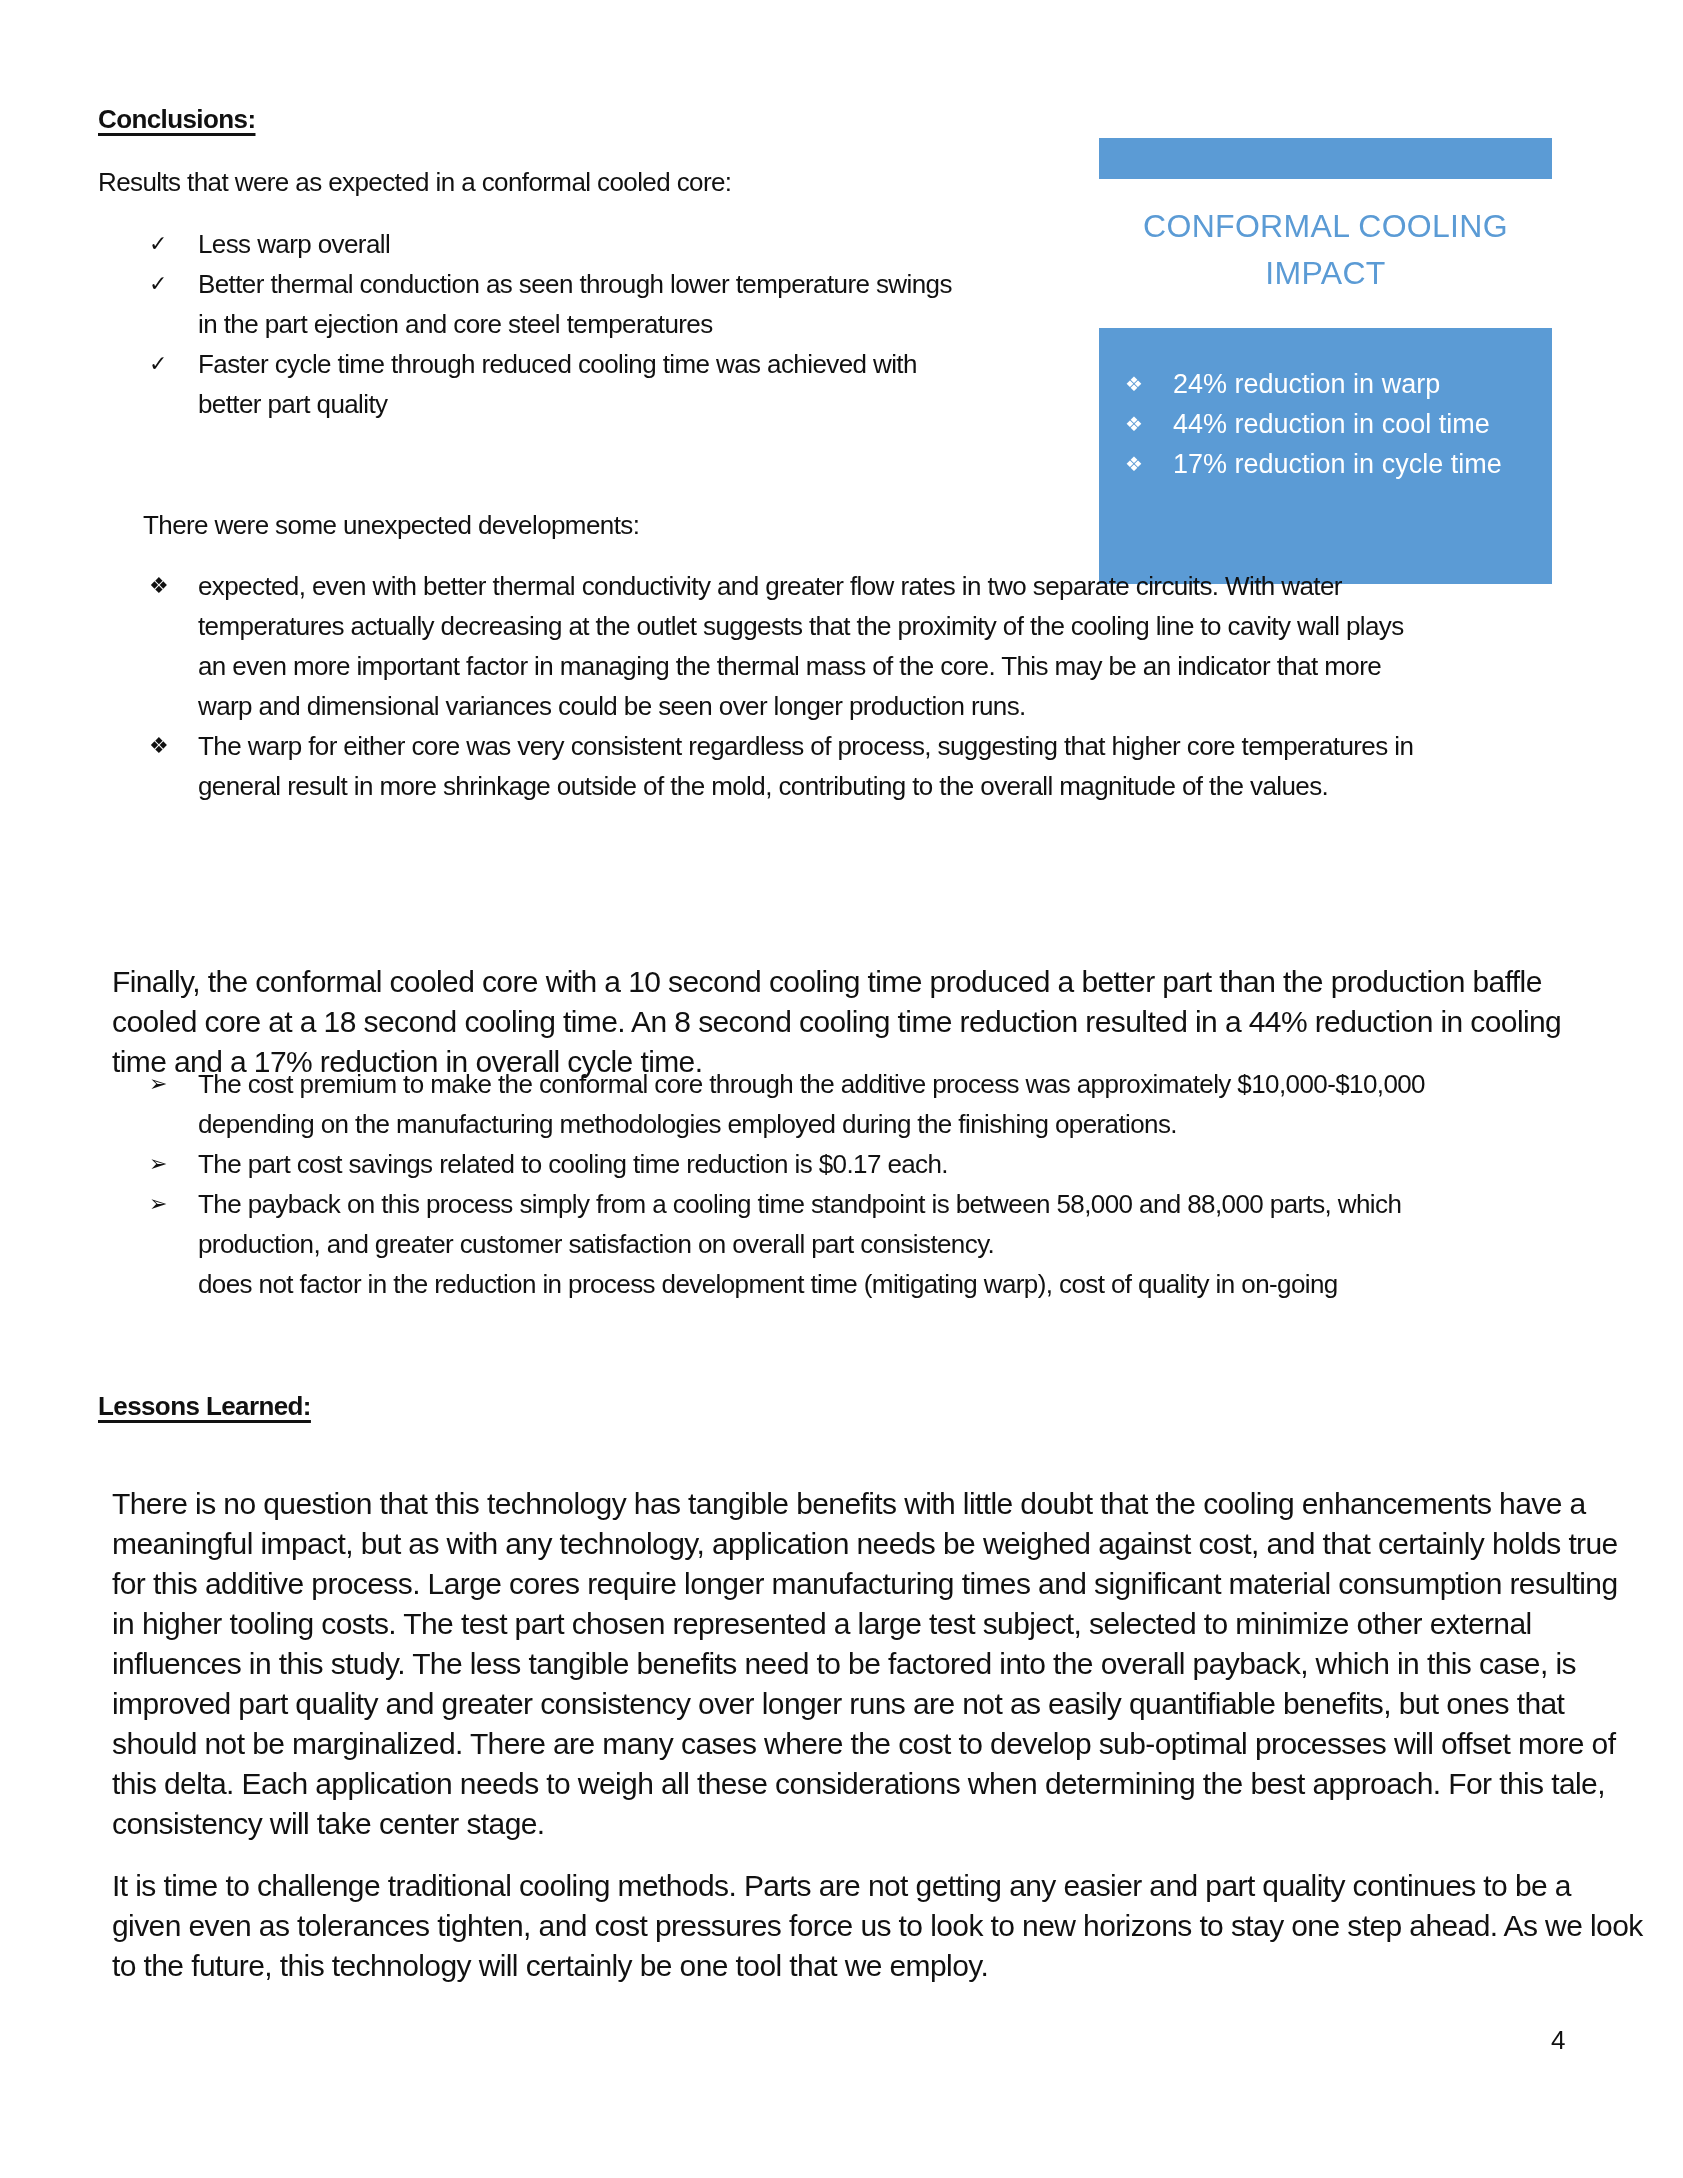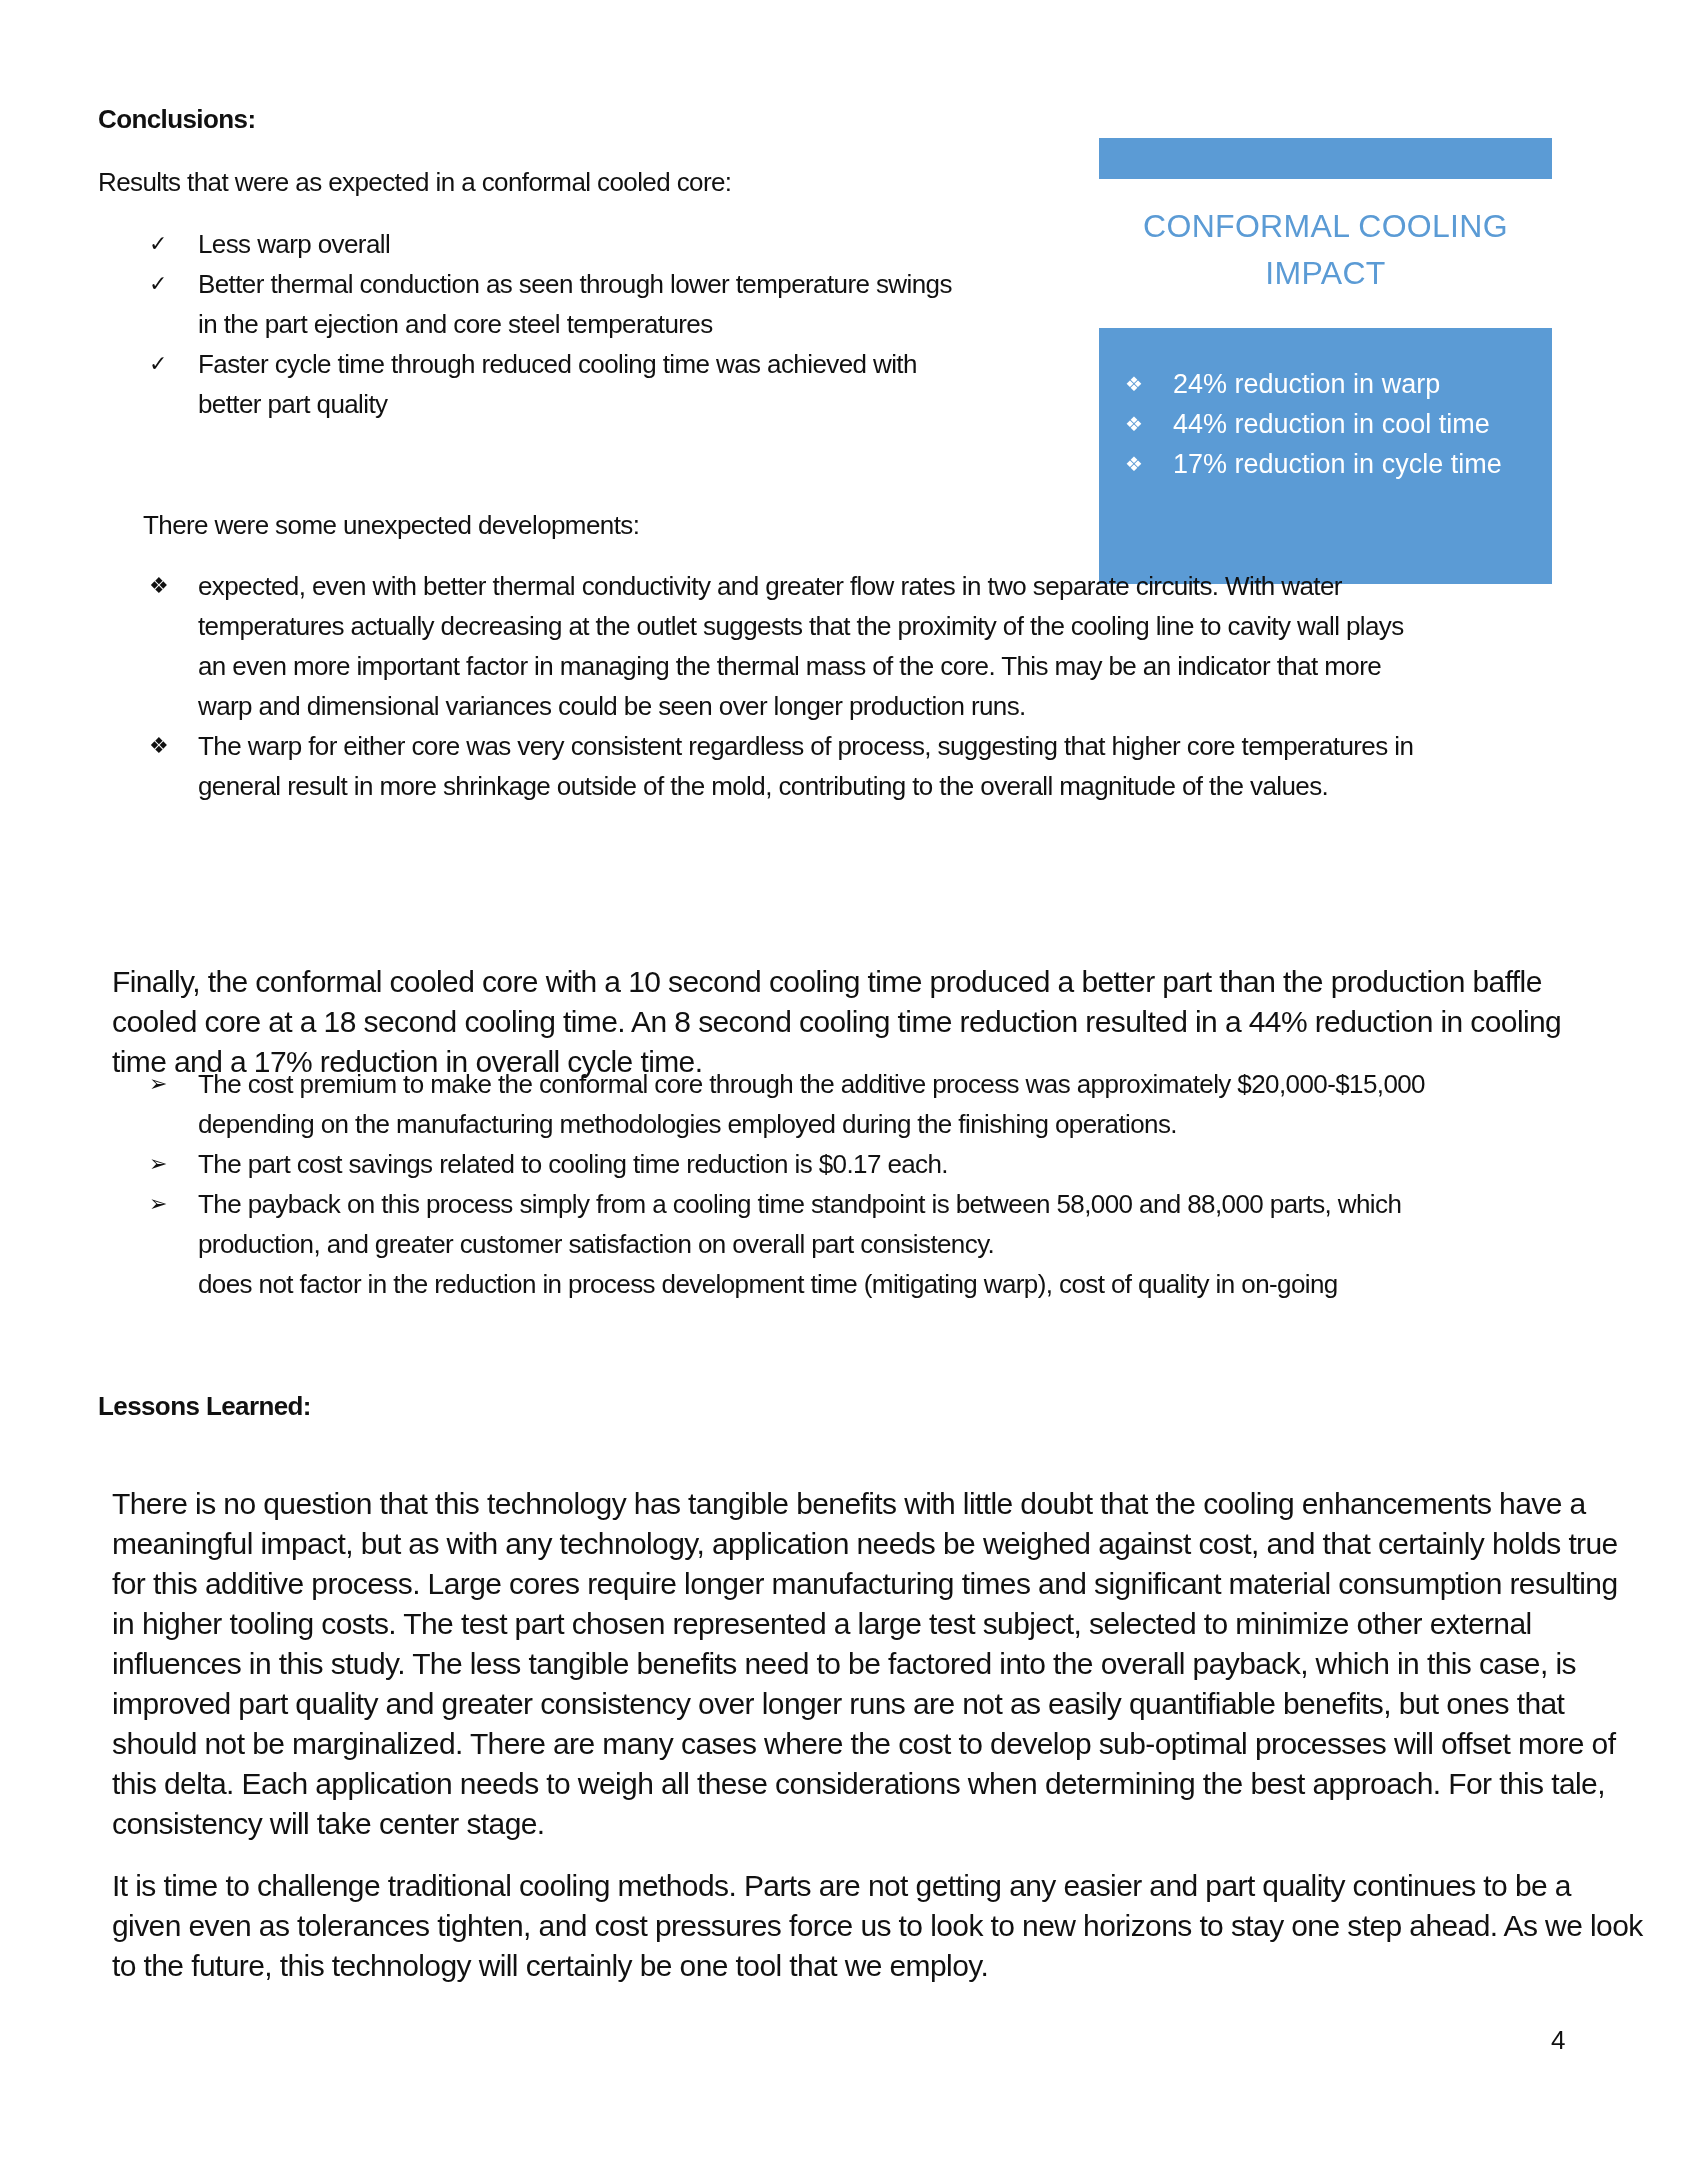--- a/index.html
+++ b/index.html
@@ -1,20 +1,20 @@
 <!DOCTYPE html>
 <html><head>
 <meta charset="utf-8">
 <style>
   html, body { margin:0; padding:0; background:#fff; }
   body { width:1683px; height:2178px; position:relative; overflow:hidden;
          font-family:"Liberation Sans Narrow","Liberation Sans", sans-serif; color:#111; }
   .page { position:absolute; left:0; top:0; width:1683px; height:2178px; }
   .txt { position:absolute; font-size:26px; line-height:40px; letter-spacing:-0.6px; white-space:nowrap; }
-  .heading { font-weight:bold; text-underline-offset:5px; text-decoration-thickness:3px; }
+  .heading { font-weight:bold; text-decoration:underline; text-underline-offset:5px; text-decoration-thickness:3px; }
   .para { position:absolute; left:112px; font-size:30px; line-height:40px; letter-spacing:-0.6px;margin-top:36px; }
   .para .line { display:block; white-space:nowrap; }
   .list { position:absolute; left:149px; margin:0; padding:0; list-style:none; }
   .list li { position:relative; padding-left:49px; font-size:26px; line-height:40px; letter-spacing:-0.6px; }
   .list li .line { display:block; white-space:nowrap; }
   .bullet { position:absolute; left:0; top:0; width:30px; text-align:left; font-size:22px; }
   .sidebar-top { position:absolute; left:1099px; top:138px; width:453px; height:41px; background:#5b9bd5; }
   .sidebar-title { position:absolute; left:1099px; top:203px; width:453px; text-align:center;
                    font-size:32px; line-height:47px; color:#5b9bd5; letter-spacing:0.3px; }
   .sidebar-body { position:absolute; left:1099px; top:328px; width:453px; height:256px; background:#5b9bd5; }
@@ -89,21 +89,21 @@
 
   <div class="para" style="top:926px;">
     <span class="line">Finally, the conformal cooled core with a 10 second cooling time produced a better part than the production baffle</span>
     <span class="line">cooled core at a 18 second cooling time.  An 8 second cooling time reduction resulted in a 44% reduction in cooling</span>
     <span class="line">time and a 17% reduction in overall cycle time.</span>
   </div>
 
   <ul class="list" style="top:1064px;">
     <li>
       <span class="bullet">➢</span>
-      <span class="line">The cost premium to make the conformal core through the additive process was approximately $20,000-$15,000</span>
+      <span class="line">The cost premium to make the conformal core through the additive process was approximately $10,000-$10,000</span>
       <span class="line">depending on the manufacturing methodologies employed during the finishing operations.</span>
     </li>
     <li>
       <span class="bullet">➢</span>
       <span class="line">The part cost savings related to cooling time reduction is $0.17 each.</span>
     </li>
     <li>
       <span class="bullet">➢</span>
       <span class="line">The payback on this process simply from a cooling time standpoint is between 58,000 and 88,000 parts, which</span>
       <span class="line">production, and greater customer satisfaction on overall part consistency.</span>

